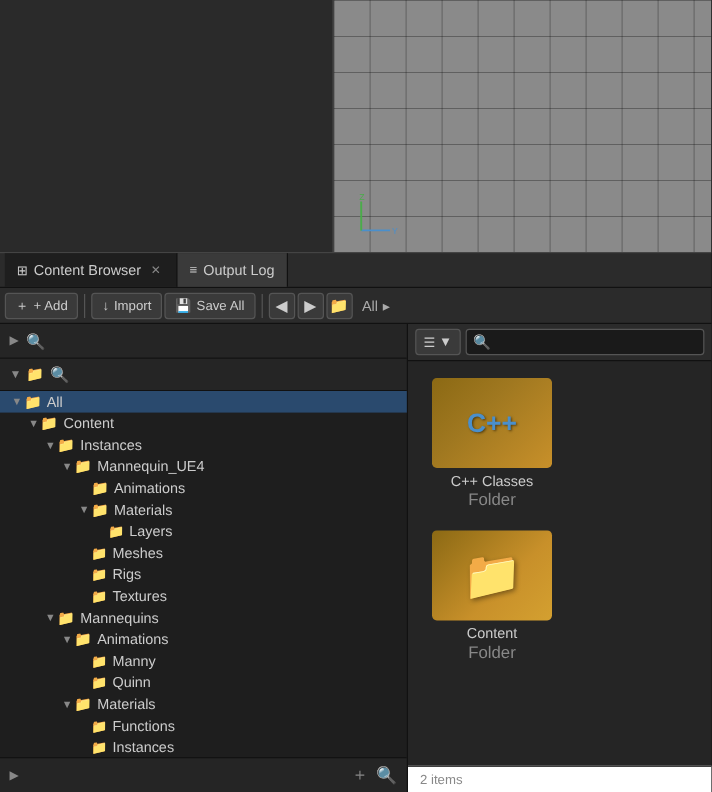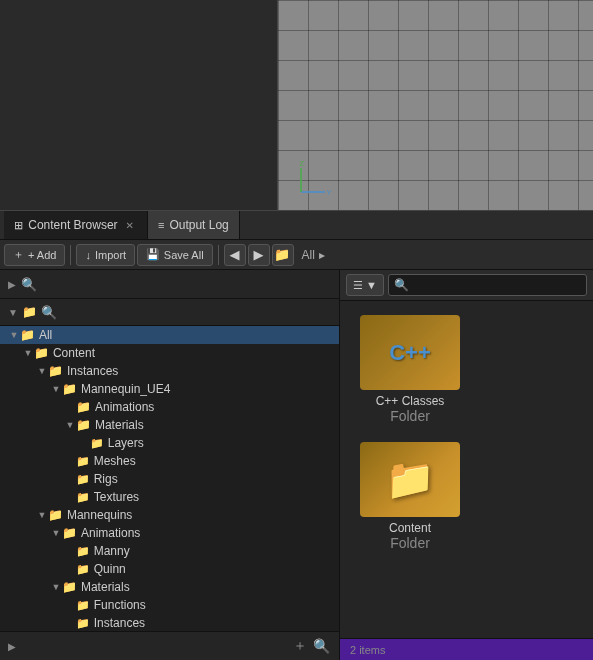--- a/index.html
+++ b/index.html
@@ -330,21 +330,21 @@
       font-size: 14px;
       color: #888;
       text-align: center;
     }
 
     
     .status-bar {
       display: flex;
       align-items: center;
       padding: 3px 10px;
-      background: #4c1d95;
+      background: #ffffff;
       border-top: 1px solid #111;
       font-size: 11px;
       color: #888;
       height: 22px;
     }
 
     
     .collections-section {
       border-top: 1px solid #111;
     }

